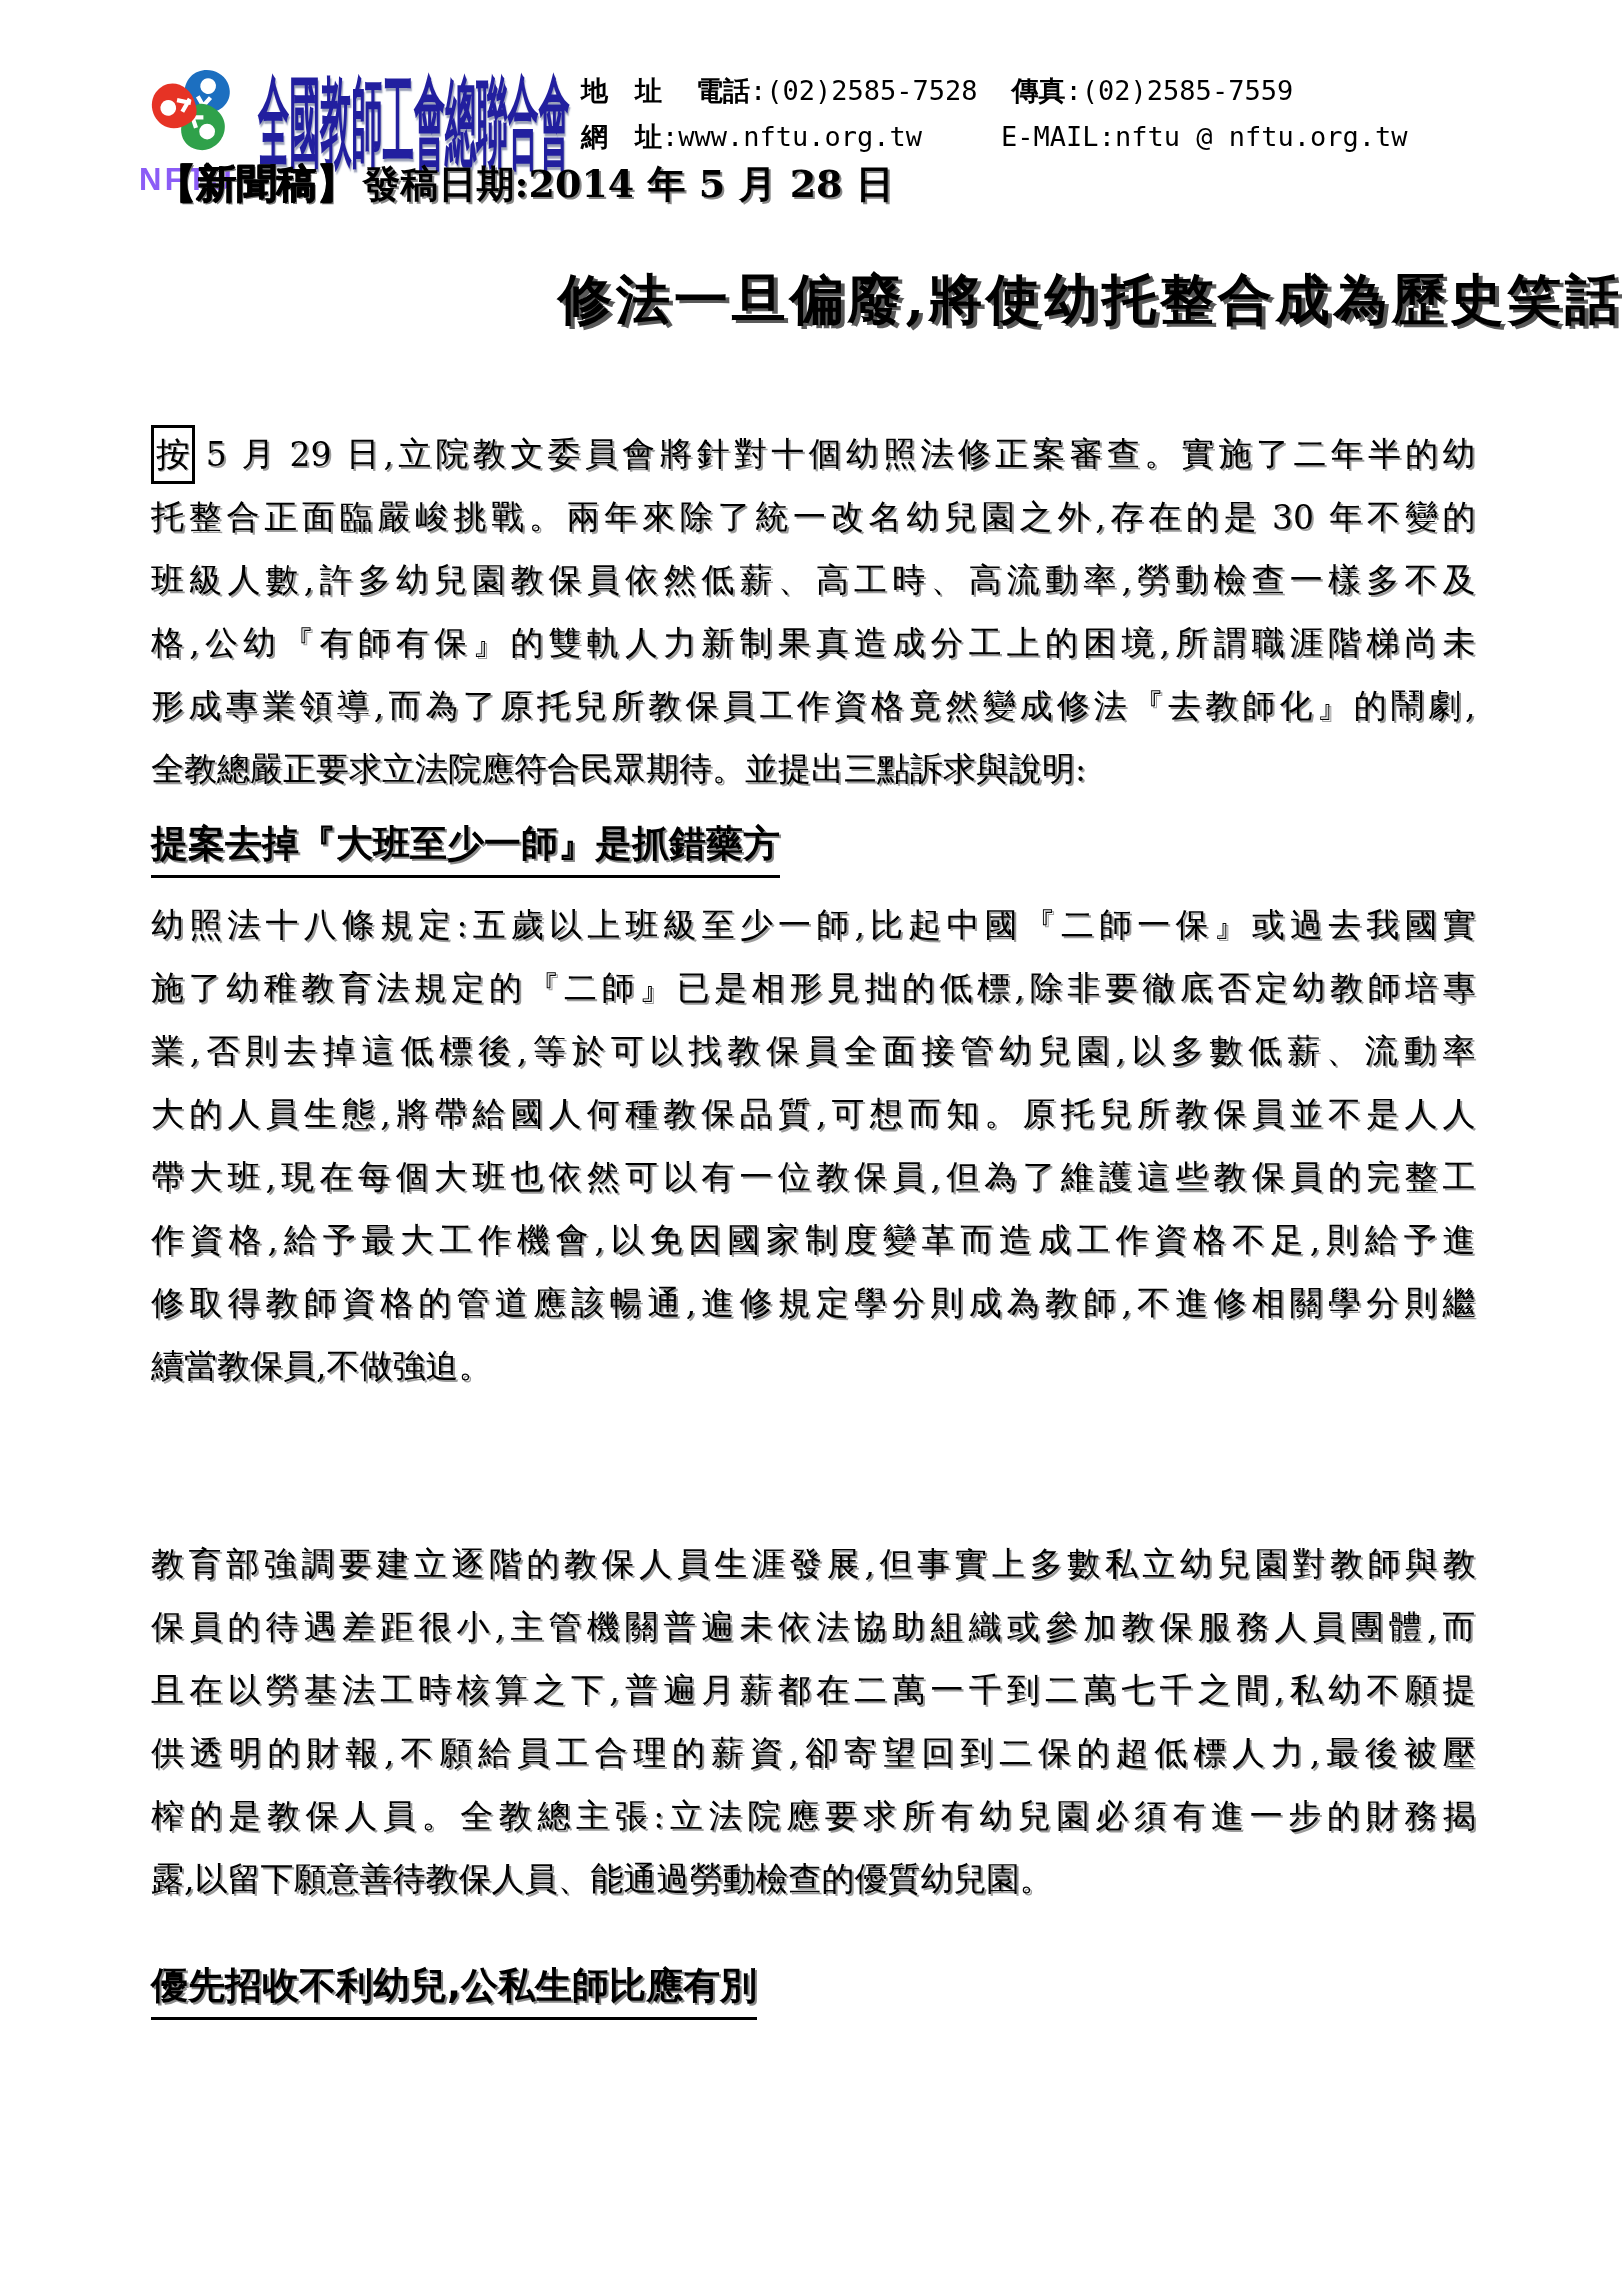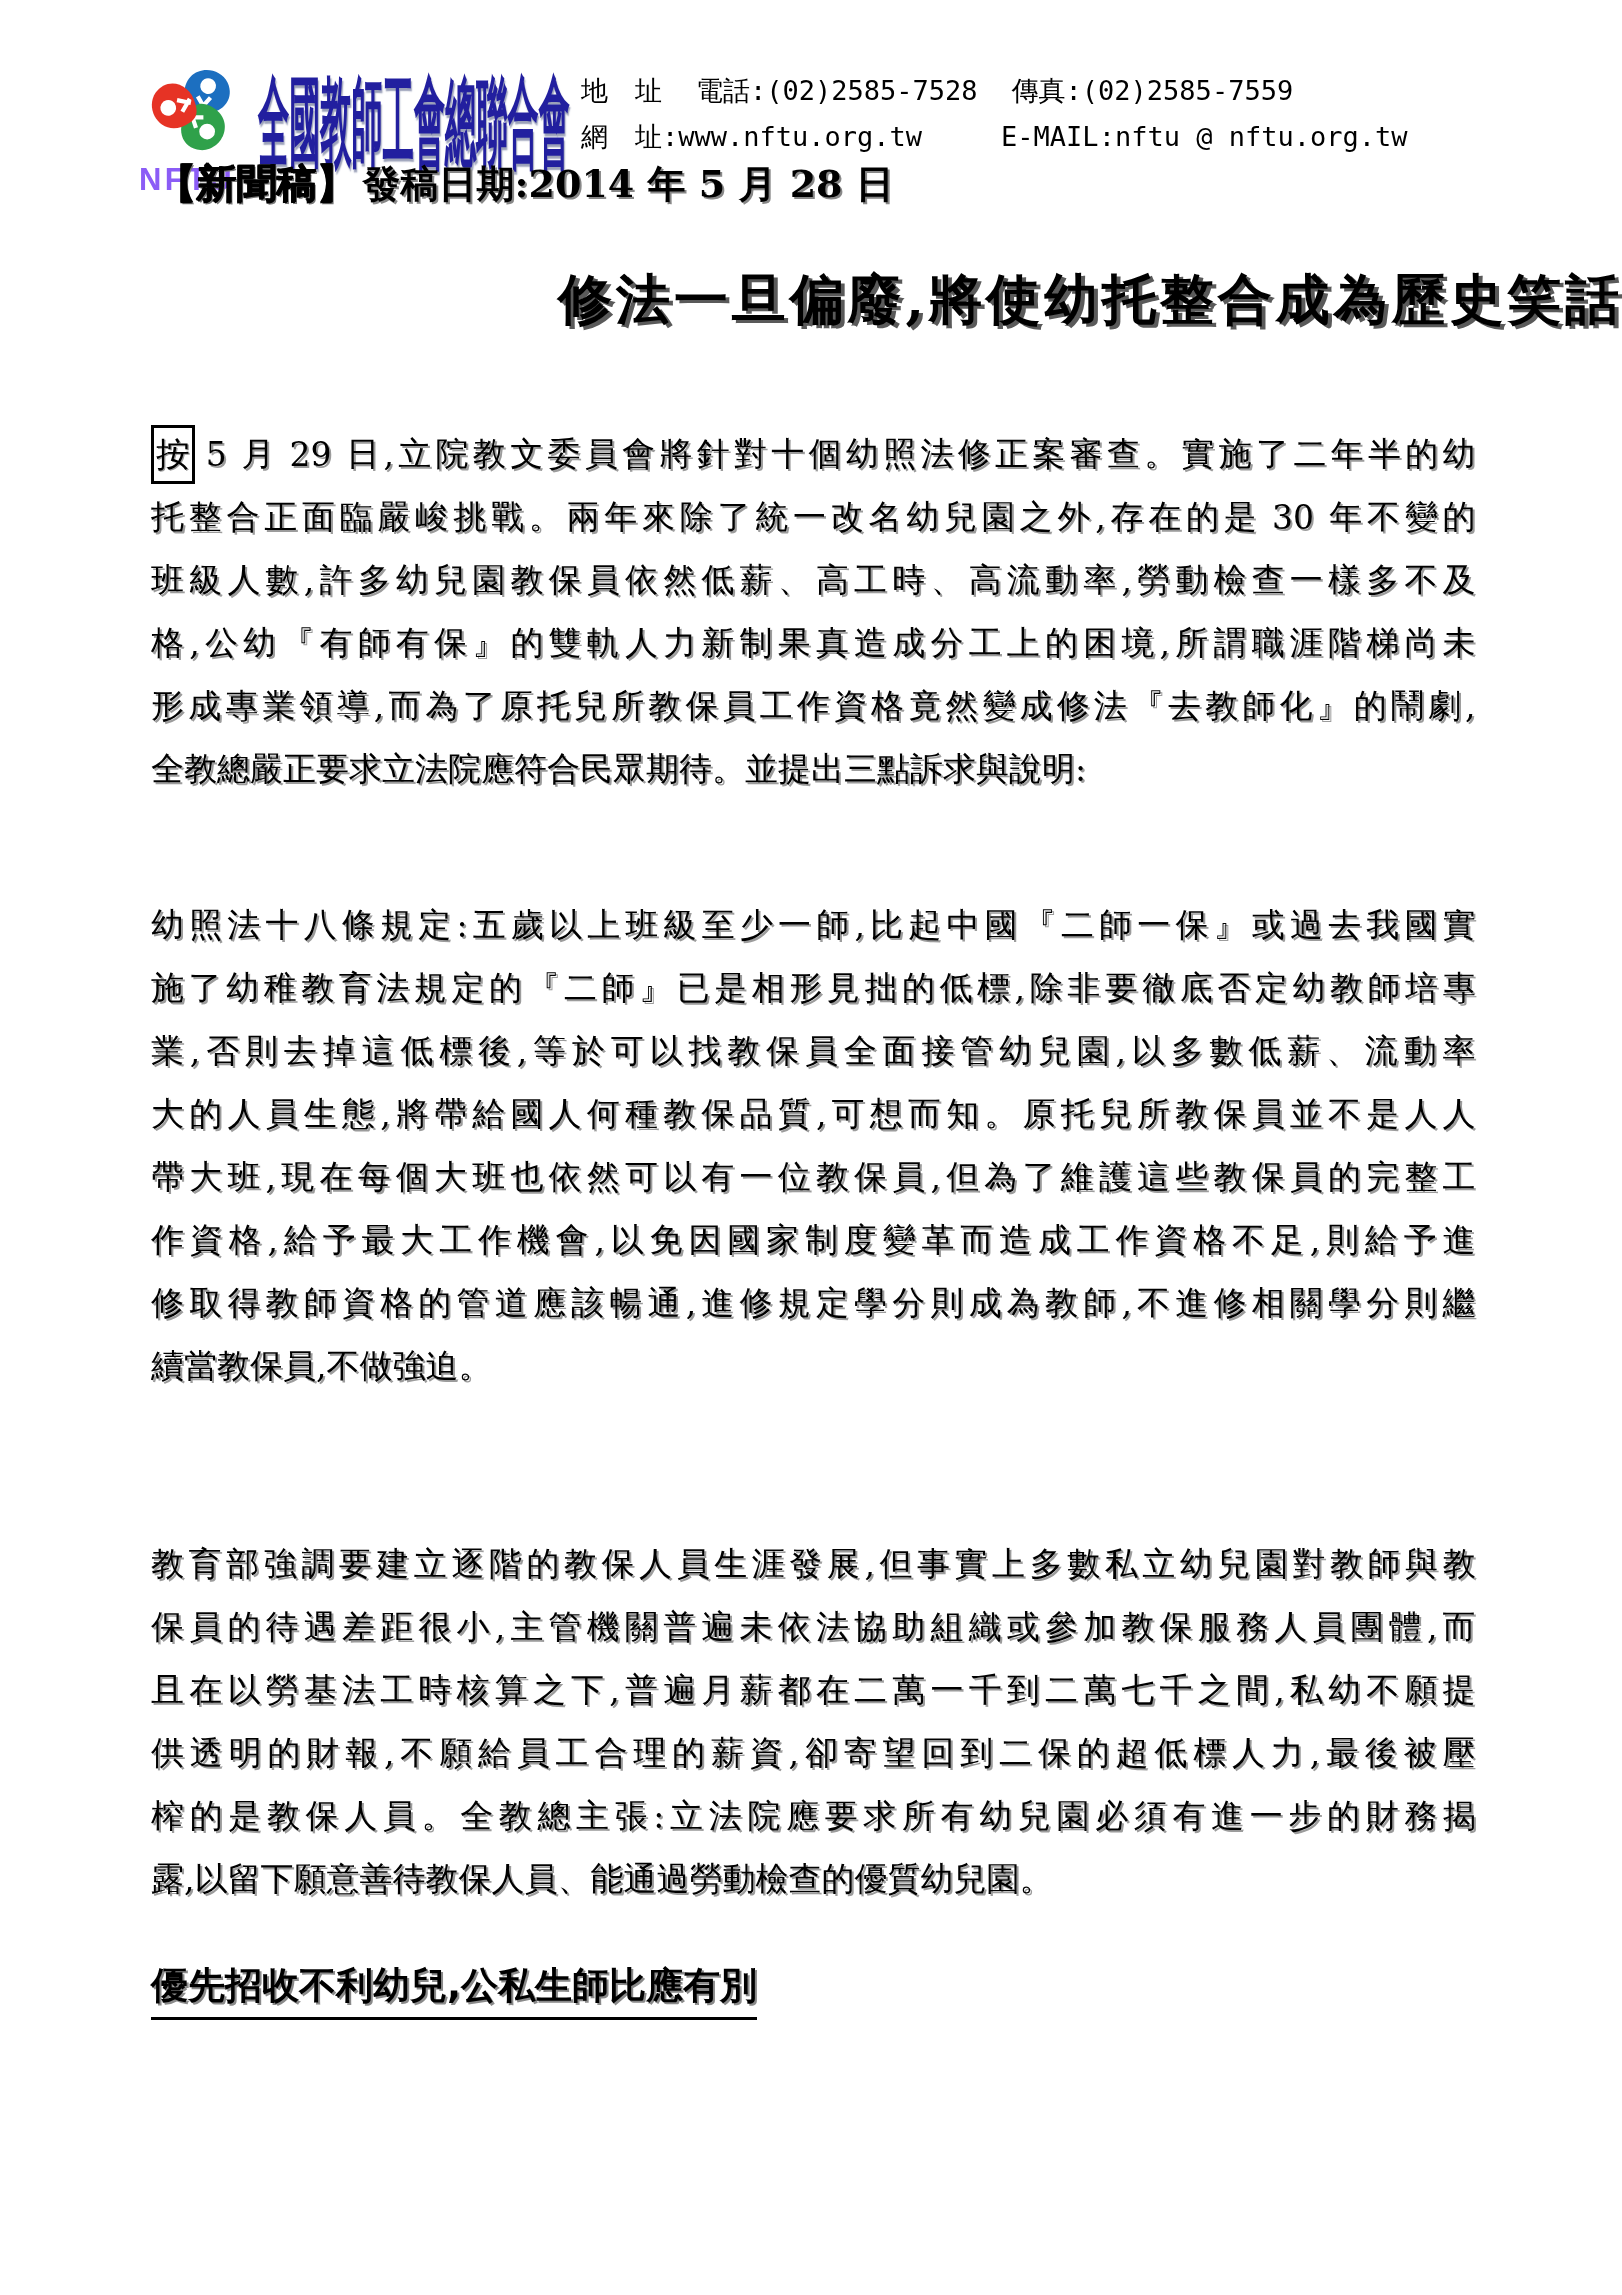--- a/index.html
+++ b/index.html
@@ -28,21 +28,21 @@
     font-family:"DejaVu Serif","Liberation Serif",serif;
     font-weight:bold;font-size:99px;line-height:131px;
     color:#221f9f;
     transform:scaleX(0.315);transform-origin:left top;
     text-shadow:3.3px 3.3px 2.6px #9aa0b8;
   }
 
   
   .contact{position:absolute;left:581px;top:68px;}
   .contact-row{display:flex;align-items:baseline;font-size:27px;line-height:46px;white-space:pre;}
-  .clabel{font-weight:normal;font-family:"DejaVu Sans","Liberation Sans",sans-serif;}
+  .clabel{font-weight:bold;font-family:"DejaVu Sans","Liberation Sans",sans-serif;}
   .cval{font-weight:bold;}
   .cval.mono{font-family:"DejaVu Sans Mono","Liberation Mono",monospace;font-weight:normal;}
   .cgap{display:inline-block;width:34px;}
   .cgap-wide{display:inline-block;width:79px;}
 
   
   .press-line{position:absolute;left:156px;top:156px;white-space:nowrap;}
   .press-tag{
     font-family:Liberation Serif, serif;
     font-size:40px;font-weight:bold;
@@ -374,20 +374,23 @@
         <span>點</span>
         <span>訴</span>
         <span>求</span>
         <span>與</span>
         <span>說</span>
         <span>明</span>
         <span>:</span>
       </div>
     </div>
 
+  <div class="sec-h sec1-h">
+    <span class="ht">提案去掉『大班至少一師』是抓錯藥方</span>
+  </div>
   <div class="para sec1-para">
       <div class="tline">
         <span>幼</span>
         <span>照</span>
         <span>法</span>
         <span>十</span>
         <span>八</span>
         <span>條</span>
         <span>規</span>
         <span>定</span>

